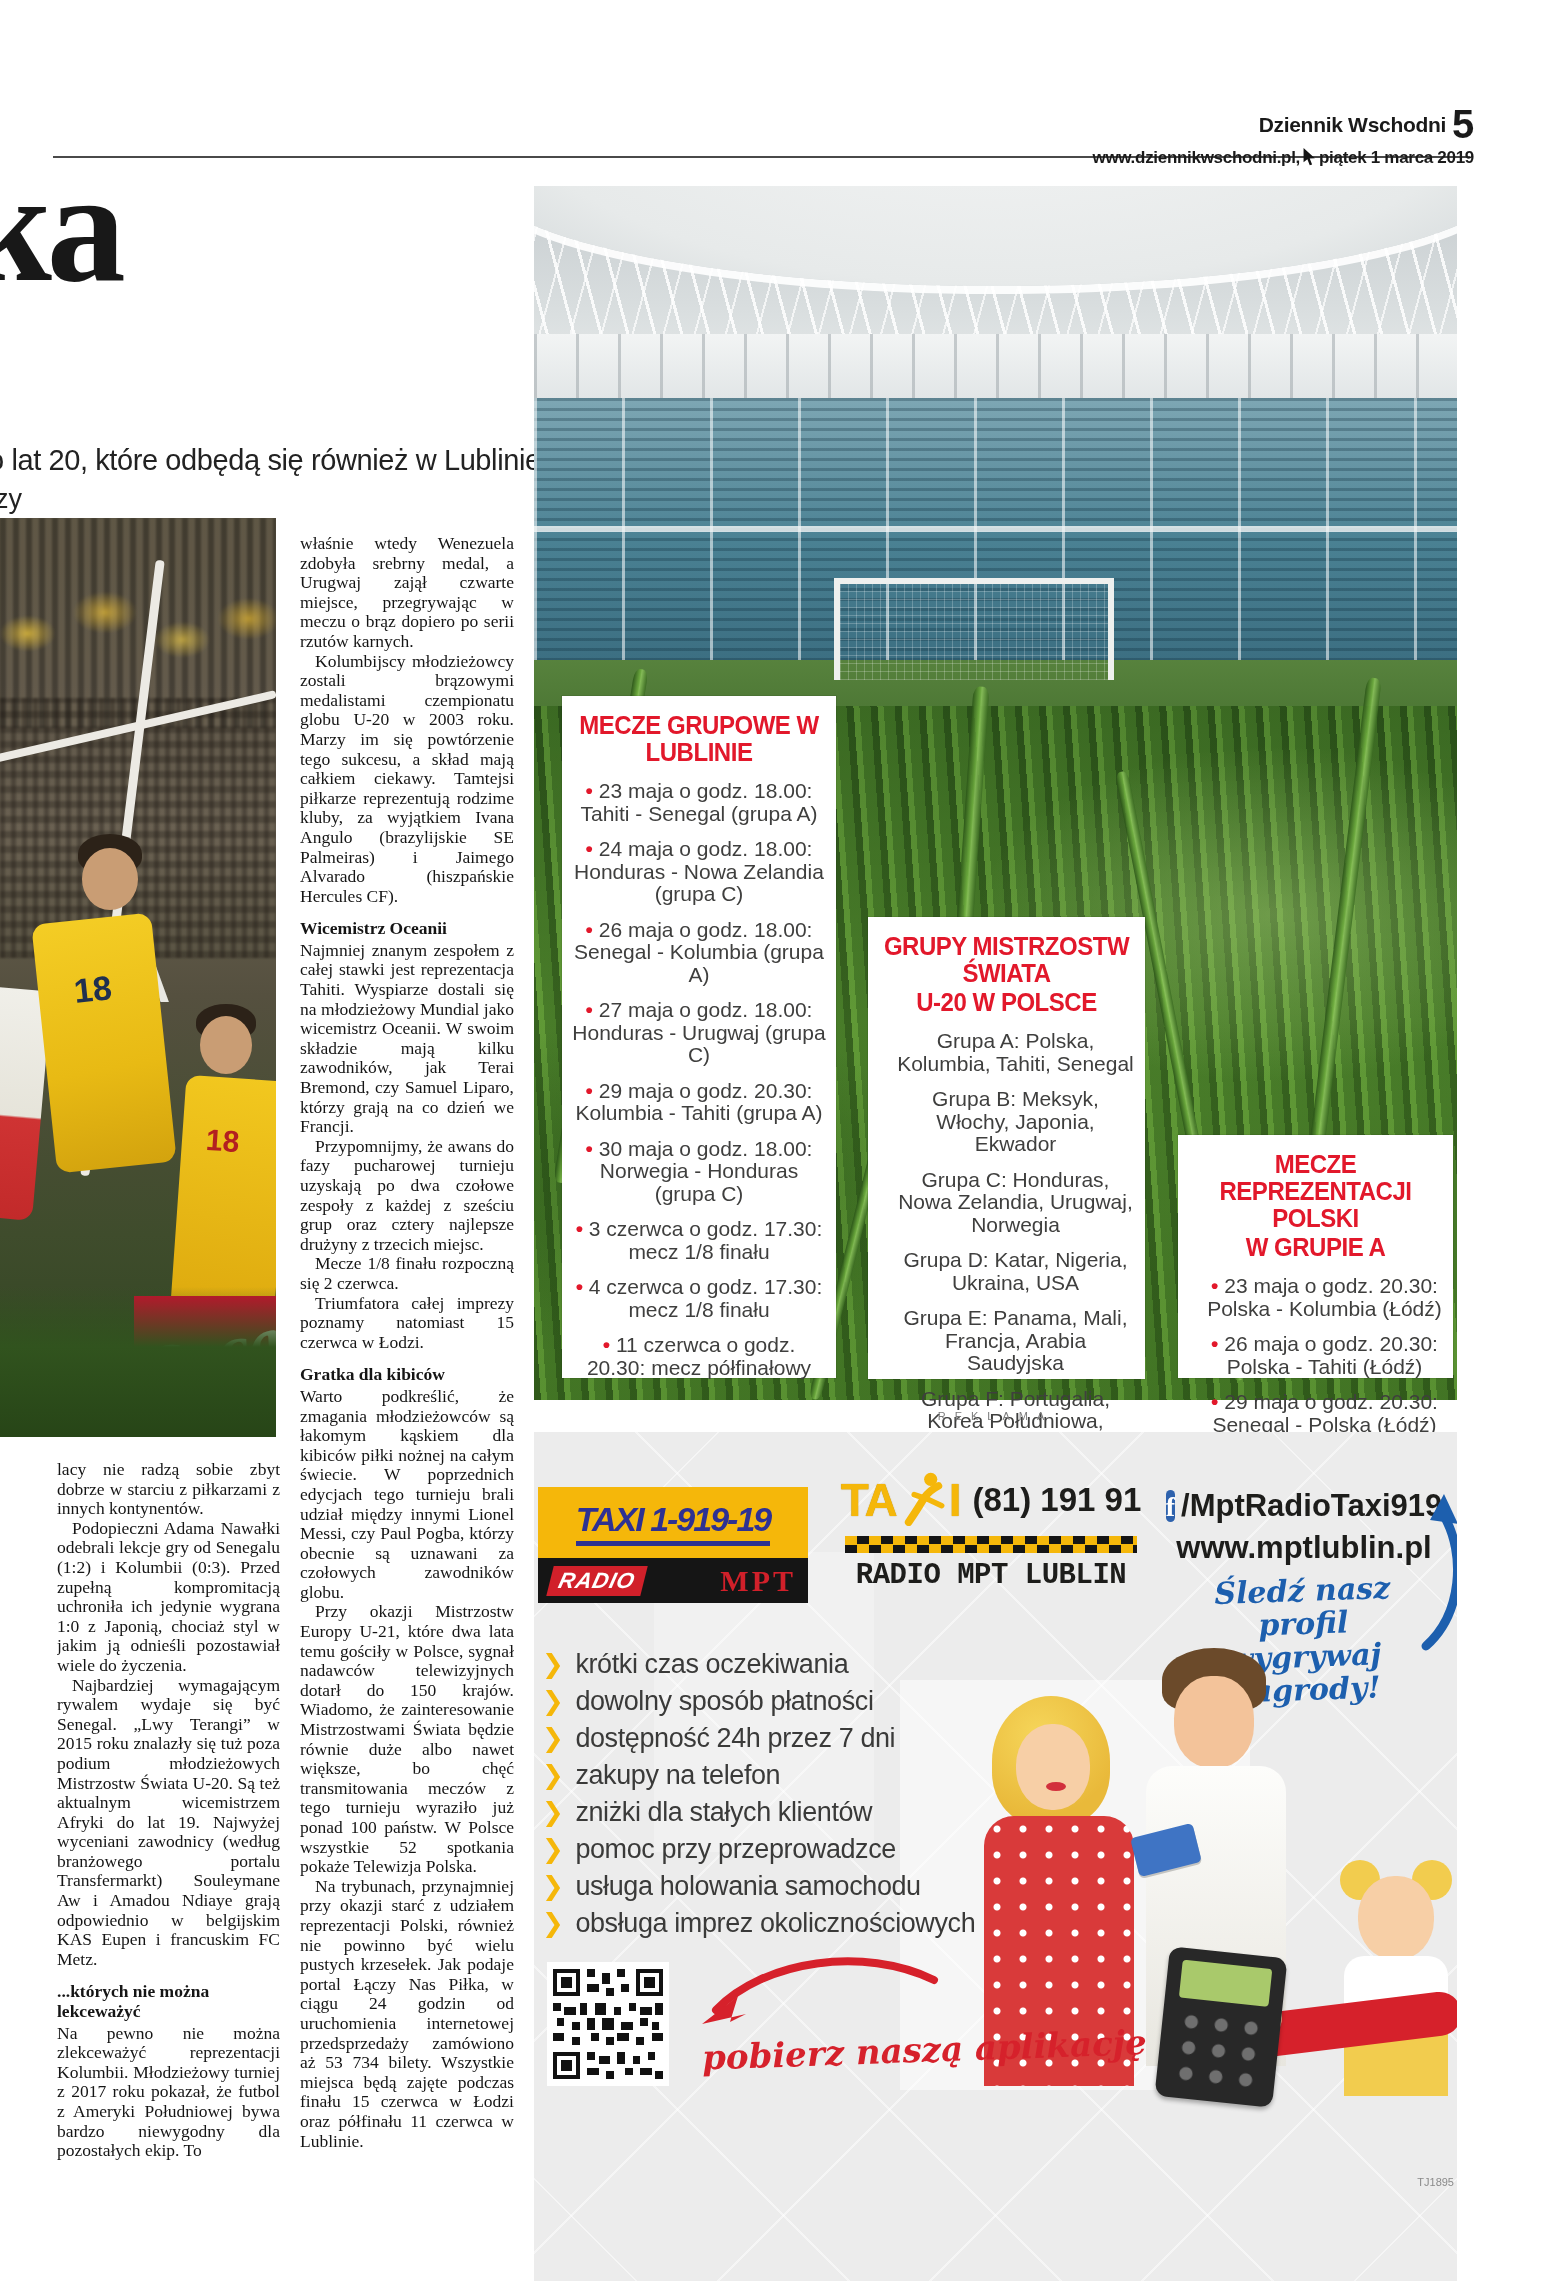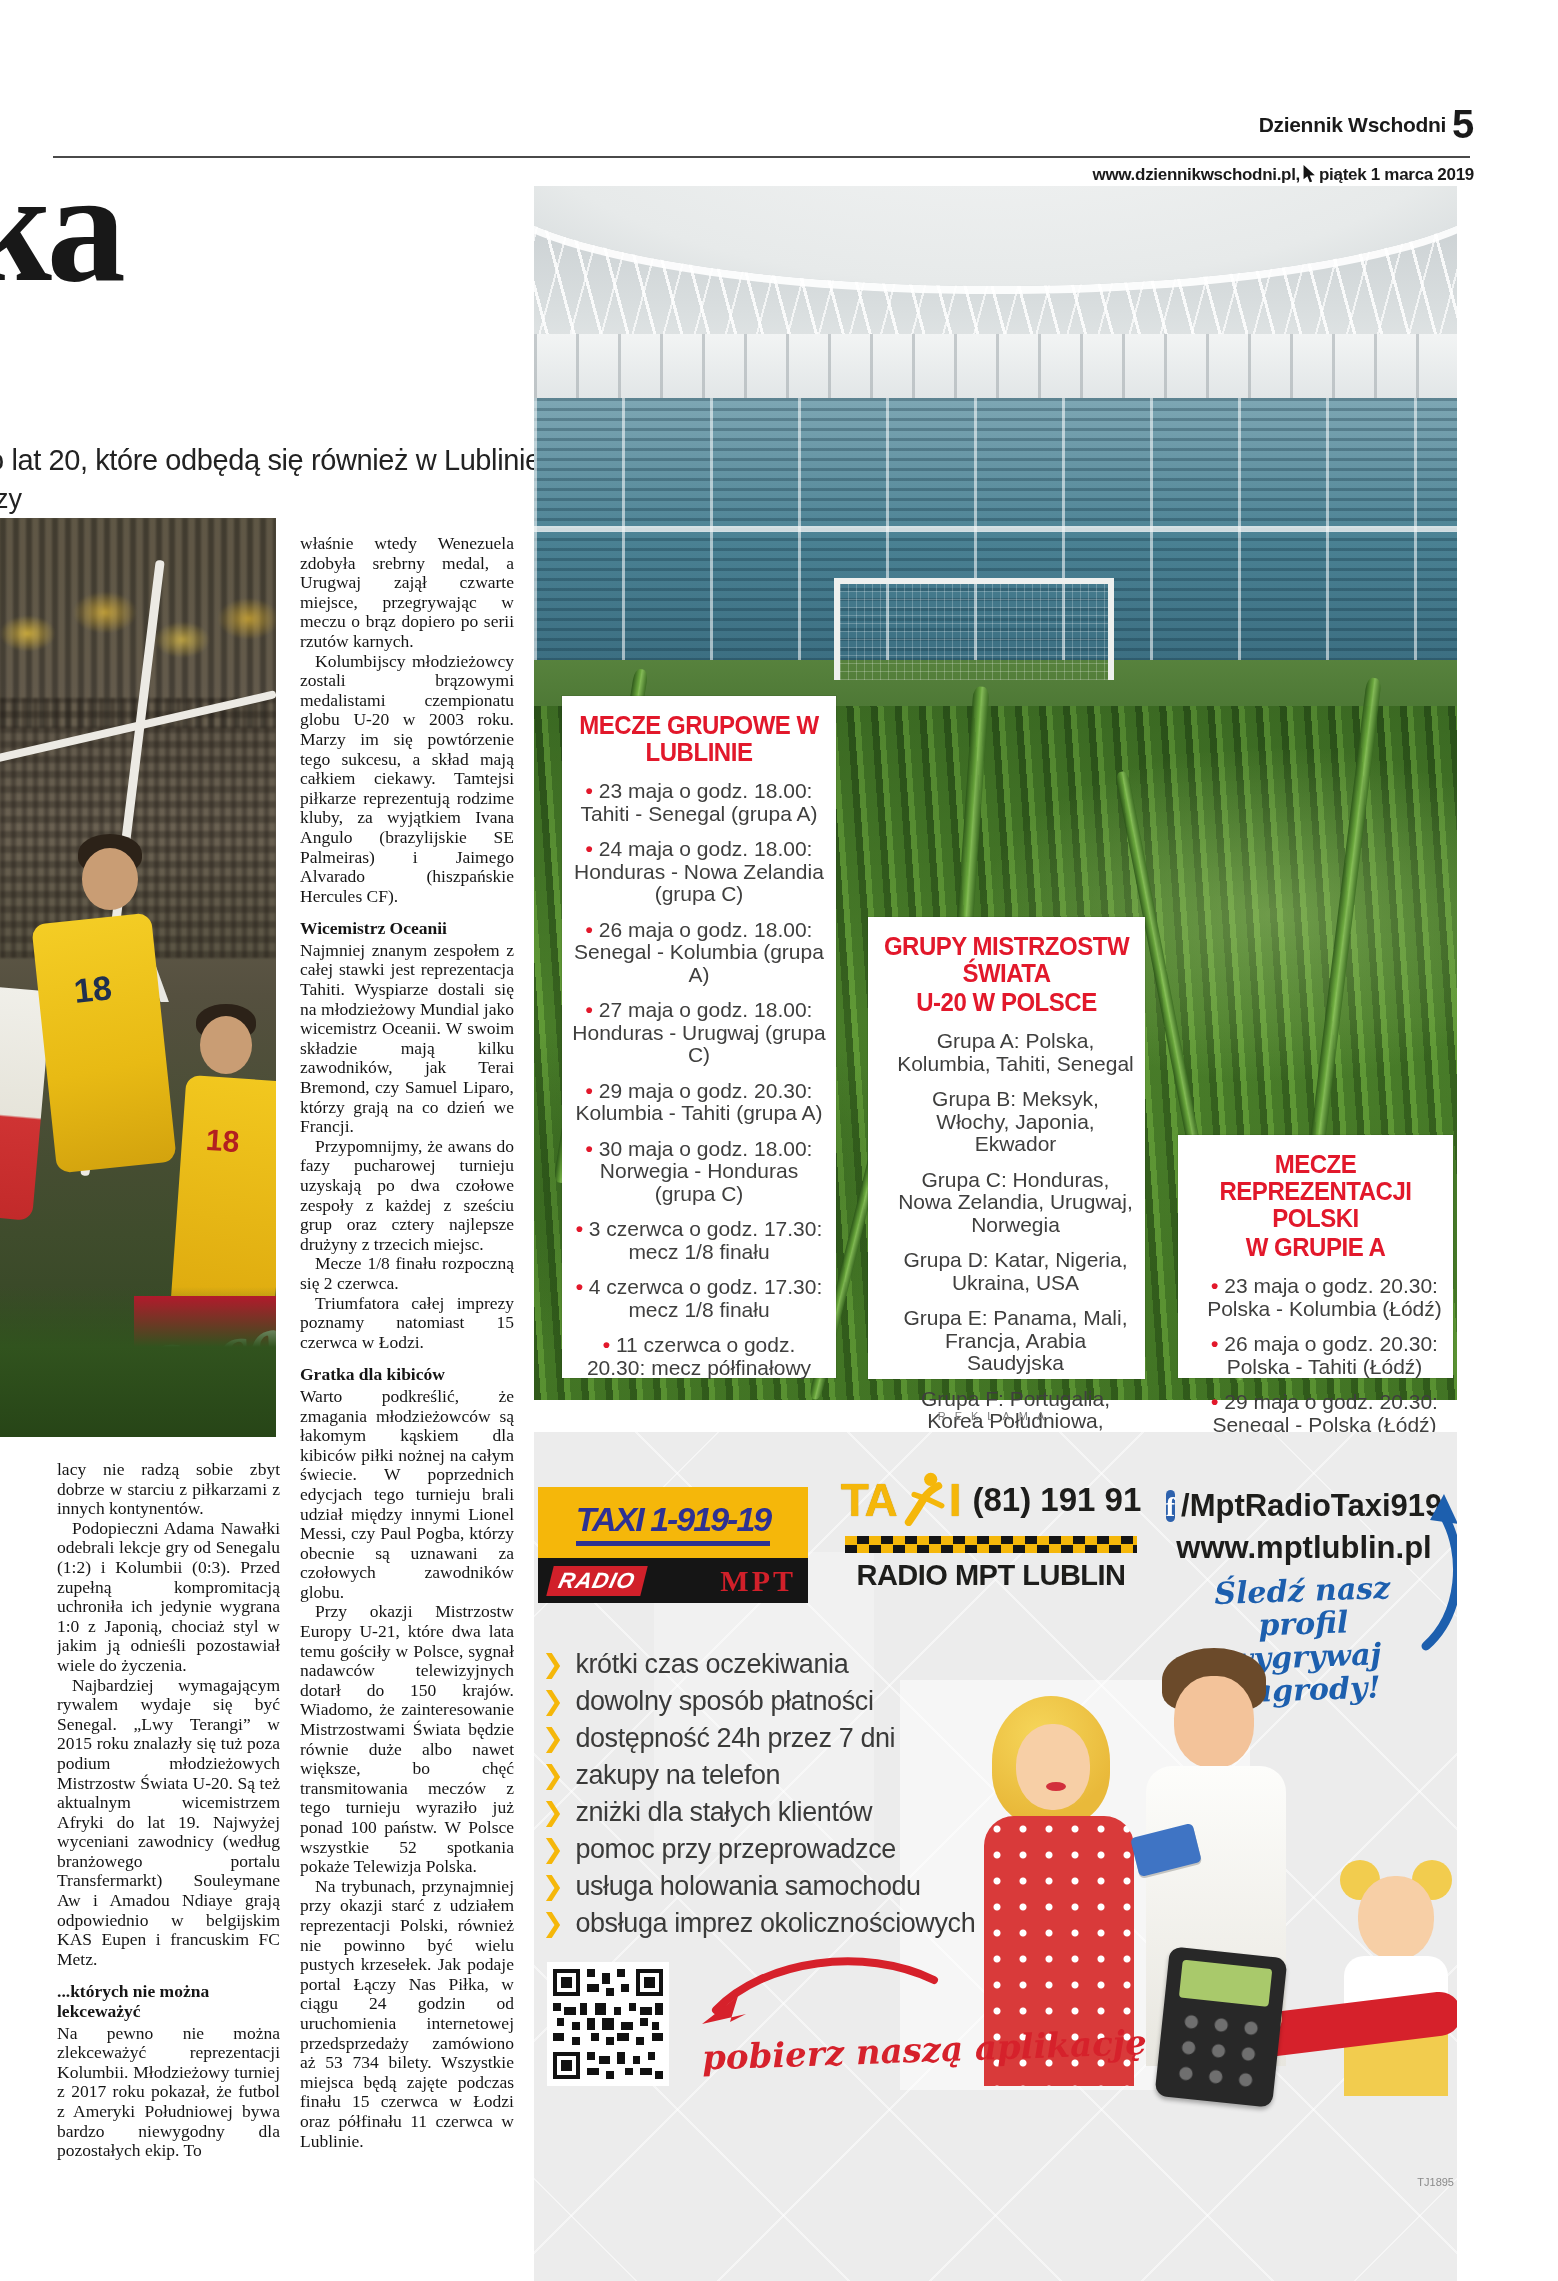--- a/index.html
+++ b/index.html
@@ -5,21 +5,21 @@
   html,body{margin:0;padding:0;background:#fff;}
   .page{position:relative;width:1558px;height:2281px;background:#fff;overflow:hidden;
         font-family:"Liberation Serif","DejaVu Serif",serif;color:#111;}
 
   
   .top-rule{position:absolute;left:53px;top:156px;width:1417px;height:2px;background:#4a4a4a;}
   .masthead{position:absolute;top:104px;right:84px;text-align:right;
             font-family:"Liberation Sans","DejaVu Sans",sans-serif;line-height:1;}
   .m1{font-weight:700;font-size:21px;letter-spacing:-.3px;color:#1a1a1a;}
   .m1 .pageno{font-size:40px;font-weight:700;vertical-align:-6px;margin-left:6px;}
-  .m2{font-weight:700;font-size:17px;margin-top:21px;color:#1a1a1a;letter-spacing:-.3px;}
+  .m2{font-weight:700;font-size:17px;margin-top:4px;color:#1a1a1a;letter-spacing:-.3px;}
   .cursor-icon{display:inline-block;vertical-align:-4px;margin:0 2px;}
 
   
   .headline{position:absolute;left:-36px;top:148px;font-size:158px;font-weight:700;
             letter-spacing:-5px;color:#181818;line-height:1;}
   .lead{position:absolute;left:-12px;top:444px;width:660px;
         font-family:"Liberation Sans","DejaVu Sans",sans-serif;font-size:29px;color:#222;letter-spacing:-.4px;}
   .lead2{position:absolute;left:-5px;top:484px;font-family:"Liberation Sans","DejaVu Sans",sans-serif;
          font-size:27px;color:#222;}
 
@@ -146,21 +146,21 @@
   .tl-radio{background:#d1202a;transform:skewX(-14deg);padding:2px 9px;color:#fff;font-weight:700;
             font-style:italic;font-size:22px;letter-spacing:1px;}
   .tl-mpt{color:#d1202a;font-weight:700;font-size:30px;letter-spacing:3px;font-family:"Liberation Serif",serif;}
 
   .center-logo{position:absolute;left:311px;top:38px;width:292px;text-align:center;}
   .cl-row{display:flex;align-items:center;justify-content:center;gap:4px;}
   .cl-ta{color:#f5b70a;font-weight:700;font-size:46px;letter-spacing:-1px;text-shadow:0 0 1px #a87d00;}
   .cl-phone{color:#1d1d1b;font-weight:700;font-size:33px;margin-left:8px;white-space:nowrap;}
   .checker{height:17px;margin-top:6px;
     background:repeating-conic-gradient(#151515 0 25%,#f5b70a 0 50%) 0 0/24px 17px;}
-  .cl-name{margin-top:6px;font-weight:700;font-size:29px;color:#1d1d1b;letter-spacing:-.5px;}
+  .cl-name{margin-top:6px;font-weight:700;font-size:29px;color:#1d1d1b;letter-spacing:-.5px;font-family:Liberation Mono, monospace;}
 
   .social{position:absolute;left:640px;top:56px;width:260px;text-align:center;color:#1d1d1b;}
   .fb-row{display:flex;align-items:center;justify-content:center;gap:6px;font-weight:700;font-size:31px;}
   .fb-icon{width:32px;height:32px;border-radius:6px;background:#2e62ad;color:#fff;display:flex;
            align-items:flex-end;justify-content:center;font-family:"Liberation Serif",serif;
            font-weight:700;font-size:28px;line-height:30px;}
   .www{font-weight:700;font-size:31px;margin-top:6px;}
   .slogan{margin-top:8px;color:#1d5fae;font-style:italic;font-weight:700;font-size:30px;line-height:33px;
           font-family:"DejaVu Serif",serif;transform:rotate(-2deg);}
   .blue-arrow{position:absolute;left:880px;top:62px;}

